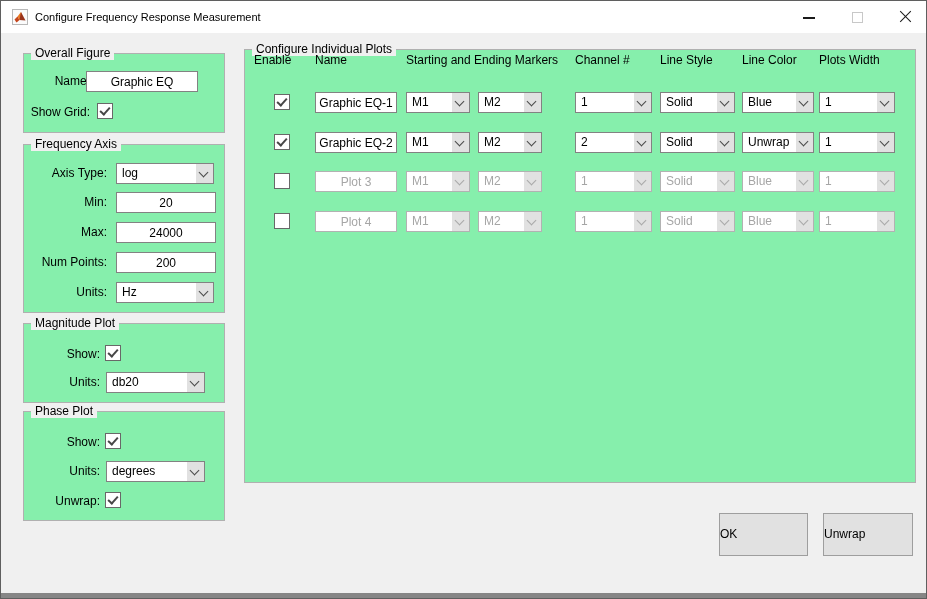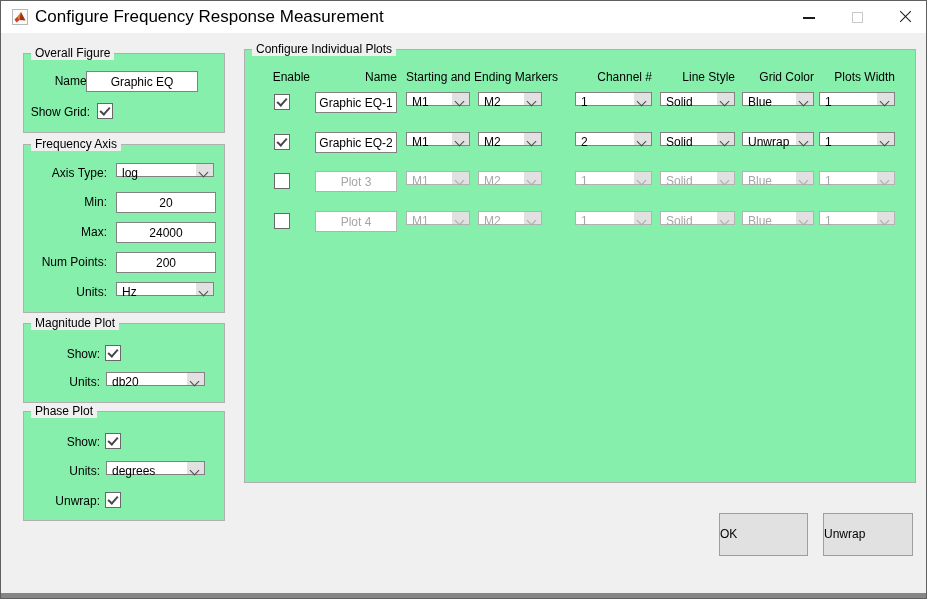--- a/index.html
+++ b/index.html
@@ -1,55 +1,55 @@
 <!DOCTYPE html>
 <html><head>
 <meta charset="utf-8">
 <style>
   html,body{margin:0;padding:0;background:#d8d8d8}
   body{width:927px;height:599px;font-family:"Liberation Sans",sans-serif;font-size:12px;color:#000}
   .window{position:relative;width:927px;height:599px;background:#f0f0f0;border:1px solid #5f5f5f;box-sizing:border-box;overflow:hidden}
   
   .titlebar{position:absolute;left:0;top:0;right:0;height:32px;background:#ffffff}
   .app-icon{position:absolute;left:11px;top:8px;width:16px;height:16px}
-  .title{position:absolute;left:34px;top:0;line-height:32px;font-size:17px;white-space:nowrap}
+  .title{position:absolute;left:34px;top:0;line-height:32px;font-size:11px;white-space:nowrap}
   .winbtn{position:absolute;top:0;width:46px;height:32px}
   .winbtn.min{left:785px}.winbtn.max{left:833px}.winbtn.close{left:881px}
   .glyph-min{position:absolute;left:17px;top:16px;width:12px;height:0;border-top:2px solid #1a1a1a}
   .glyph-max{position:absolute;left:18px;top:11px;width:11px;height:11px;border:1px solid #c8c8c8;box-sizing:border-box}
   .glyph-x1,.glyph-x2{position:absolute;left:16px;top:15px;width:15px;height:0;border-top:1.6px solid #1a1a1a}
   .glyph-x1{transform:rotate(45deg)}.glyph-x2{transform:rotate(-45deg)}
   
   .group{position:absolute;border:1px solid #b0b0b0;background:#86efac}
   .legend{position:absolute;top:-8px;left:7px;background:#f0f0f0;padding:0 4px;white-space:nowrap}
   .g1{left:22px;top:52px;width:200px;height:78px}
   .g2{left:22px;top:143px;width:200px;height:167px}
   .g3{left:22px;top:322px;width:200px;height:78px}
   .g4{left:22px;top:410px;width:200px;height:108px}
   .gp{left:243px;top:48px;width:670px;height:432px}
   
   .lbl{position:absolute;white-space:nowrap;text-align:right;line-height:21px}
   .cb{position:absolute;width:16px;height:16px;background:#fff;border:1px solid #686868;box-sizing:border-box}
   .cb.on::after{content:"";position:absolute;left:2px;top:3px;width:8px;height:4px;border-left:2px solid #474747;border-bottom:2px solid #474747;transform:rotate(-48deg)}
   .edit{position:absolute;height:21px;background:#fff;border:1px solid #828282;box-sizing:border-box;text-align:center;font-family:"Liberation Sans",sans-serif;font-size:12px;padding:0;margin:0;color:#000}
-  .dd{position:absolute;height:14px;background:#fff;border:1px solid #828282;box-sizing:border-box}
+  .dd{position:absolute;height:21px;background:#fff;border:1px solid #828282;box-sizing:border-box}
   .dd .t{position:absolute;left:5px;top:0;line-height:19px;white-space:nowrap}
   .dd .b{position:absolute;top:0;right:0;bottom:0;width:17px;background:#e1e1e1}
   .dd .b::after{content:"";position:absolute;left:4px;top:5px;width:6px;height:6px;border-right:1.5px solid #4a4a4a;border-bottom:1.5px solid #4a4a4a;transform:rotate(45deg)}
   
   .disabled .dd{border-color:#b2b2b2}
   .disabled .dd .t{color:#a6a6a6}
   .disabled .dd .b::after{border-color:#a9a9a9}
   .disabled .edit{color:#a6a6a6;border-color:#b2b2b2}
   
   .g1 .lbl{right:134px}
   .g2 .lbl{right:117px}
   .g3 .lbl,.g4 .lbl{right:124px}
   
-  .hdr{position:absolute;top:20px;text-align:right;white-space:nowrap}
+  .hdr{position:absolute;top:3px;text-align:left;white-space:nowrap}
   .h-enable{left:9px;width:56px}
   .h-name{left:70px;width:82px}
   .h-markers{left:161px;width:136px}
   .h-ch{left:330px;width:77px}
   .h-style{left:415px;width:75px}
   .h-color{left:497px;width:72px}
   .h-width{left:574px;width:76px}
   .prow{position:absolute;left:0;right:0;height:21px}
   .c-cb{left:29px;top:2px}
   .c-name{left:70px;width:82px}
@@ -145,21 +145,21 @@
   </div>
 
   <div class="group gp">
     <span class="legend">Configure Individual Plots</span>
 
     <span class="hdr h-enable">Enable</span>
     <span class="hdr h-name">Name</span>
     <span class="hdr h-markers">Starting and Ending Markers</span>
     <span class="hdr h-ch">Channel #</span>
     <span class="hdr h-style">Line Style</span>
-    <span class="hdr h-color">Grid Color</span>
+    <span class="hdr h-color">Line Color</span>
     <span class="hdr h-width">Plots Width</span>
 
     <div class="prow" style="top:42px">
       <span class="cb c-cb on"></span>
       <input class="edit c-name" value="Graphic EQ-1" style="">
       <div class="dd c-m1">
           <span class="t">M1</span>
           <span class="b"></span>
         </div>
       <div class="dd c-m2">

